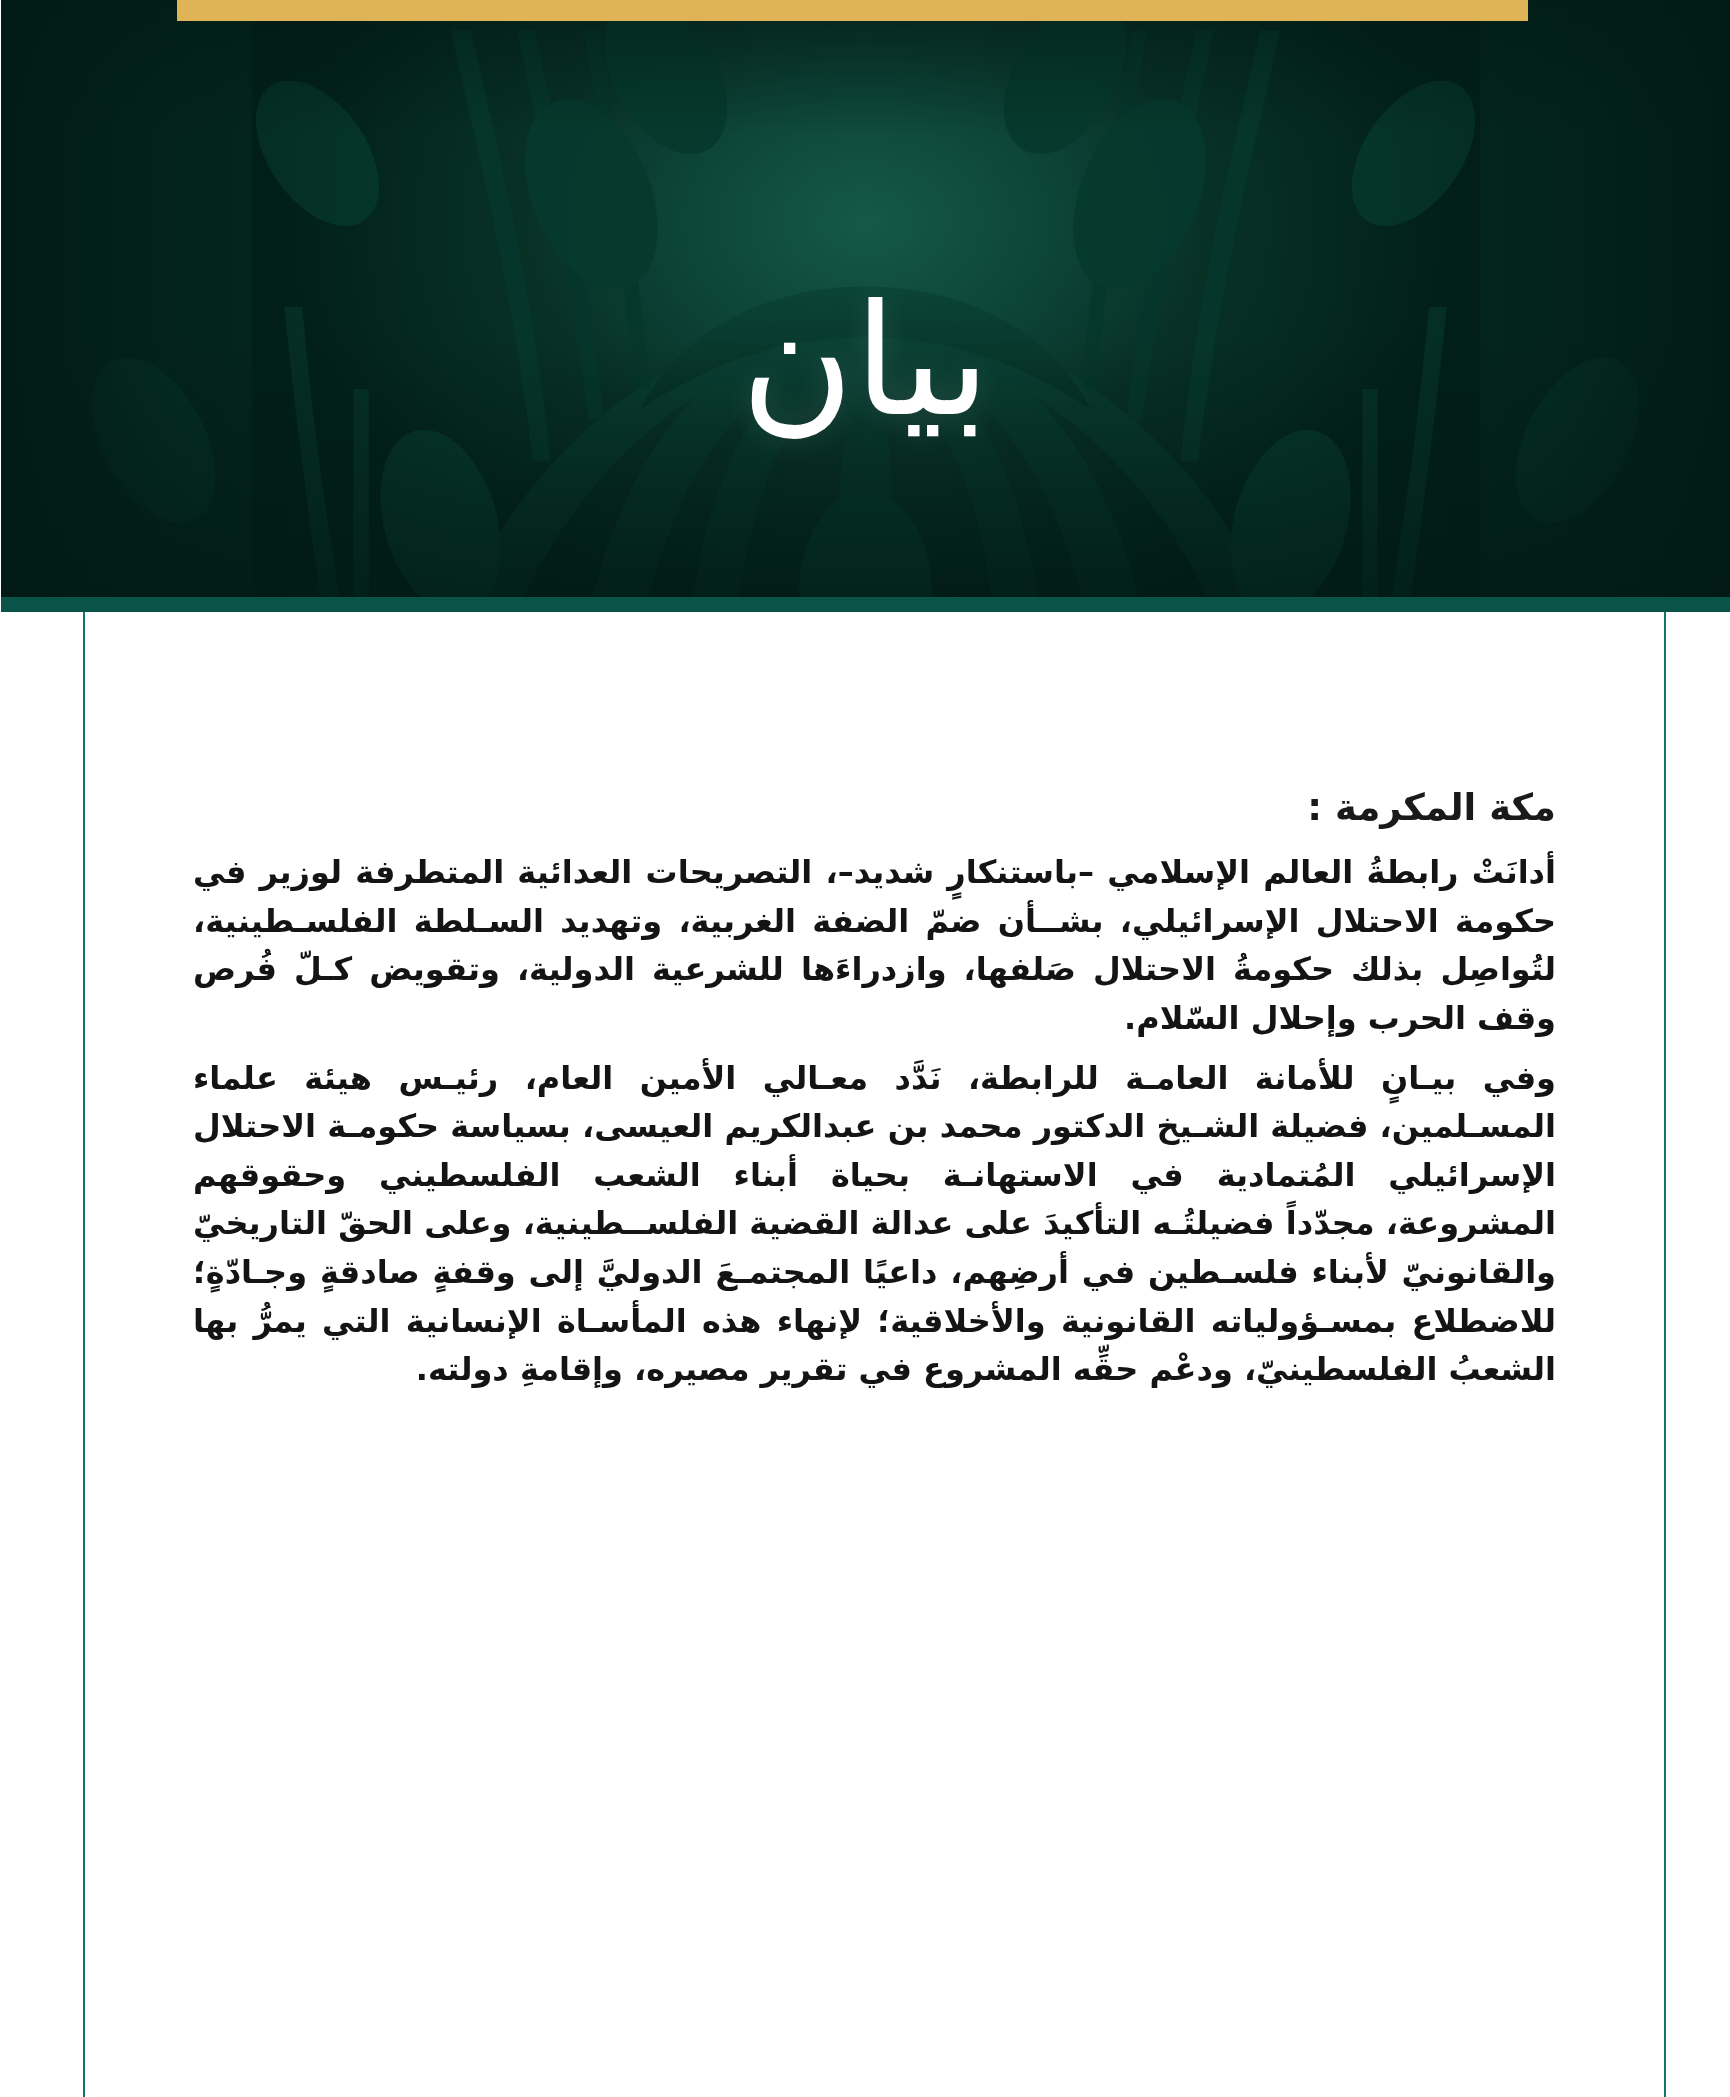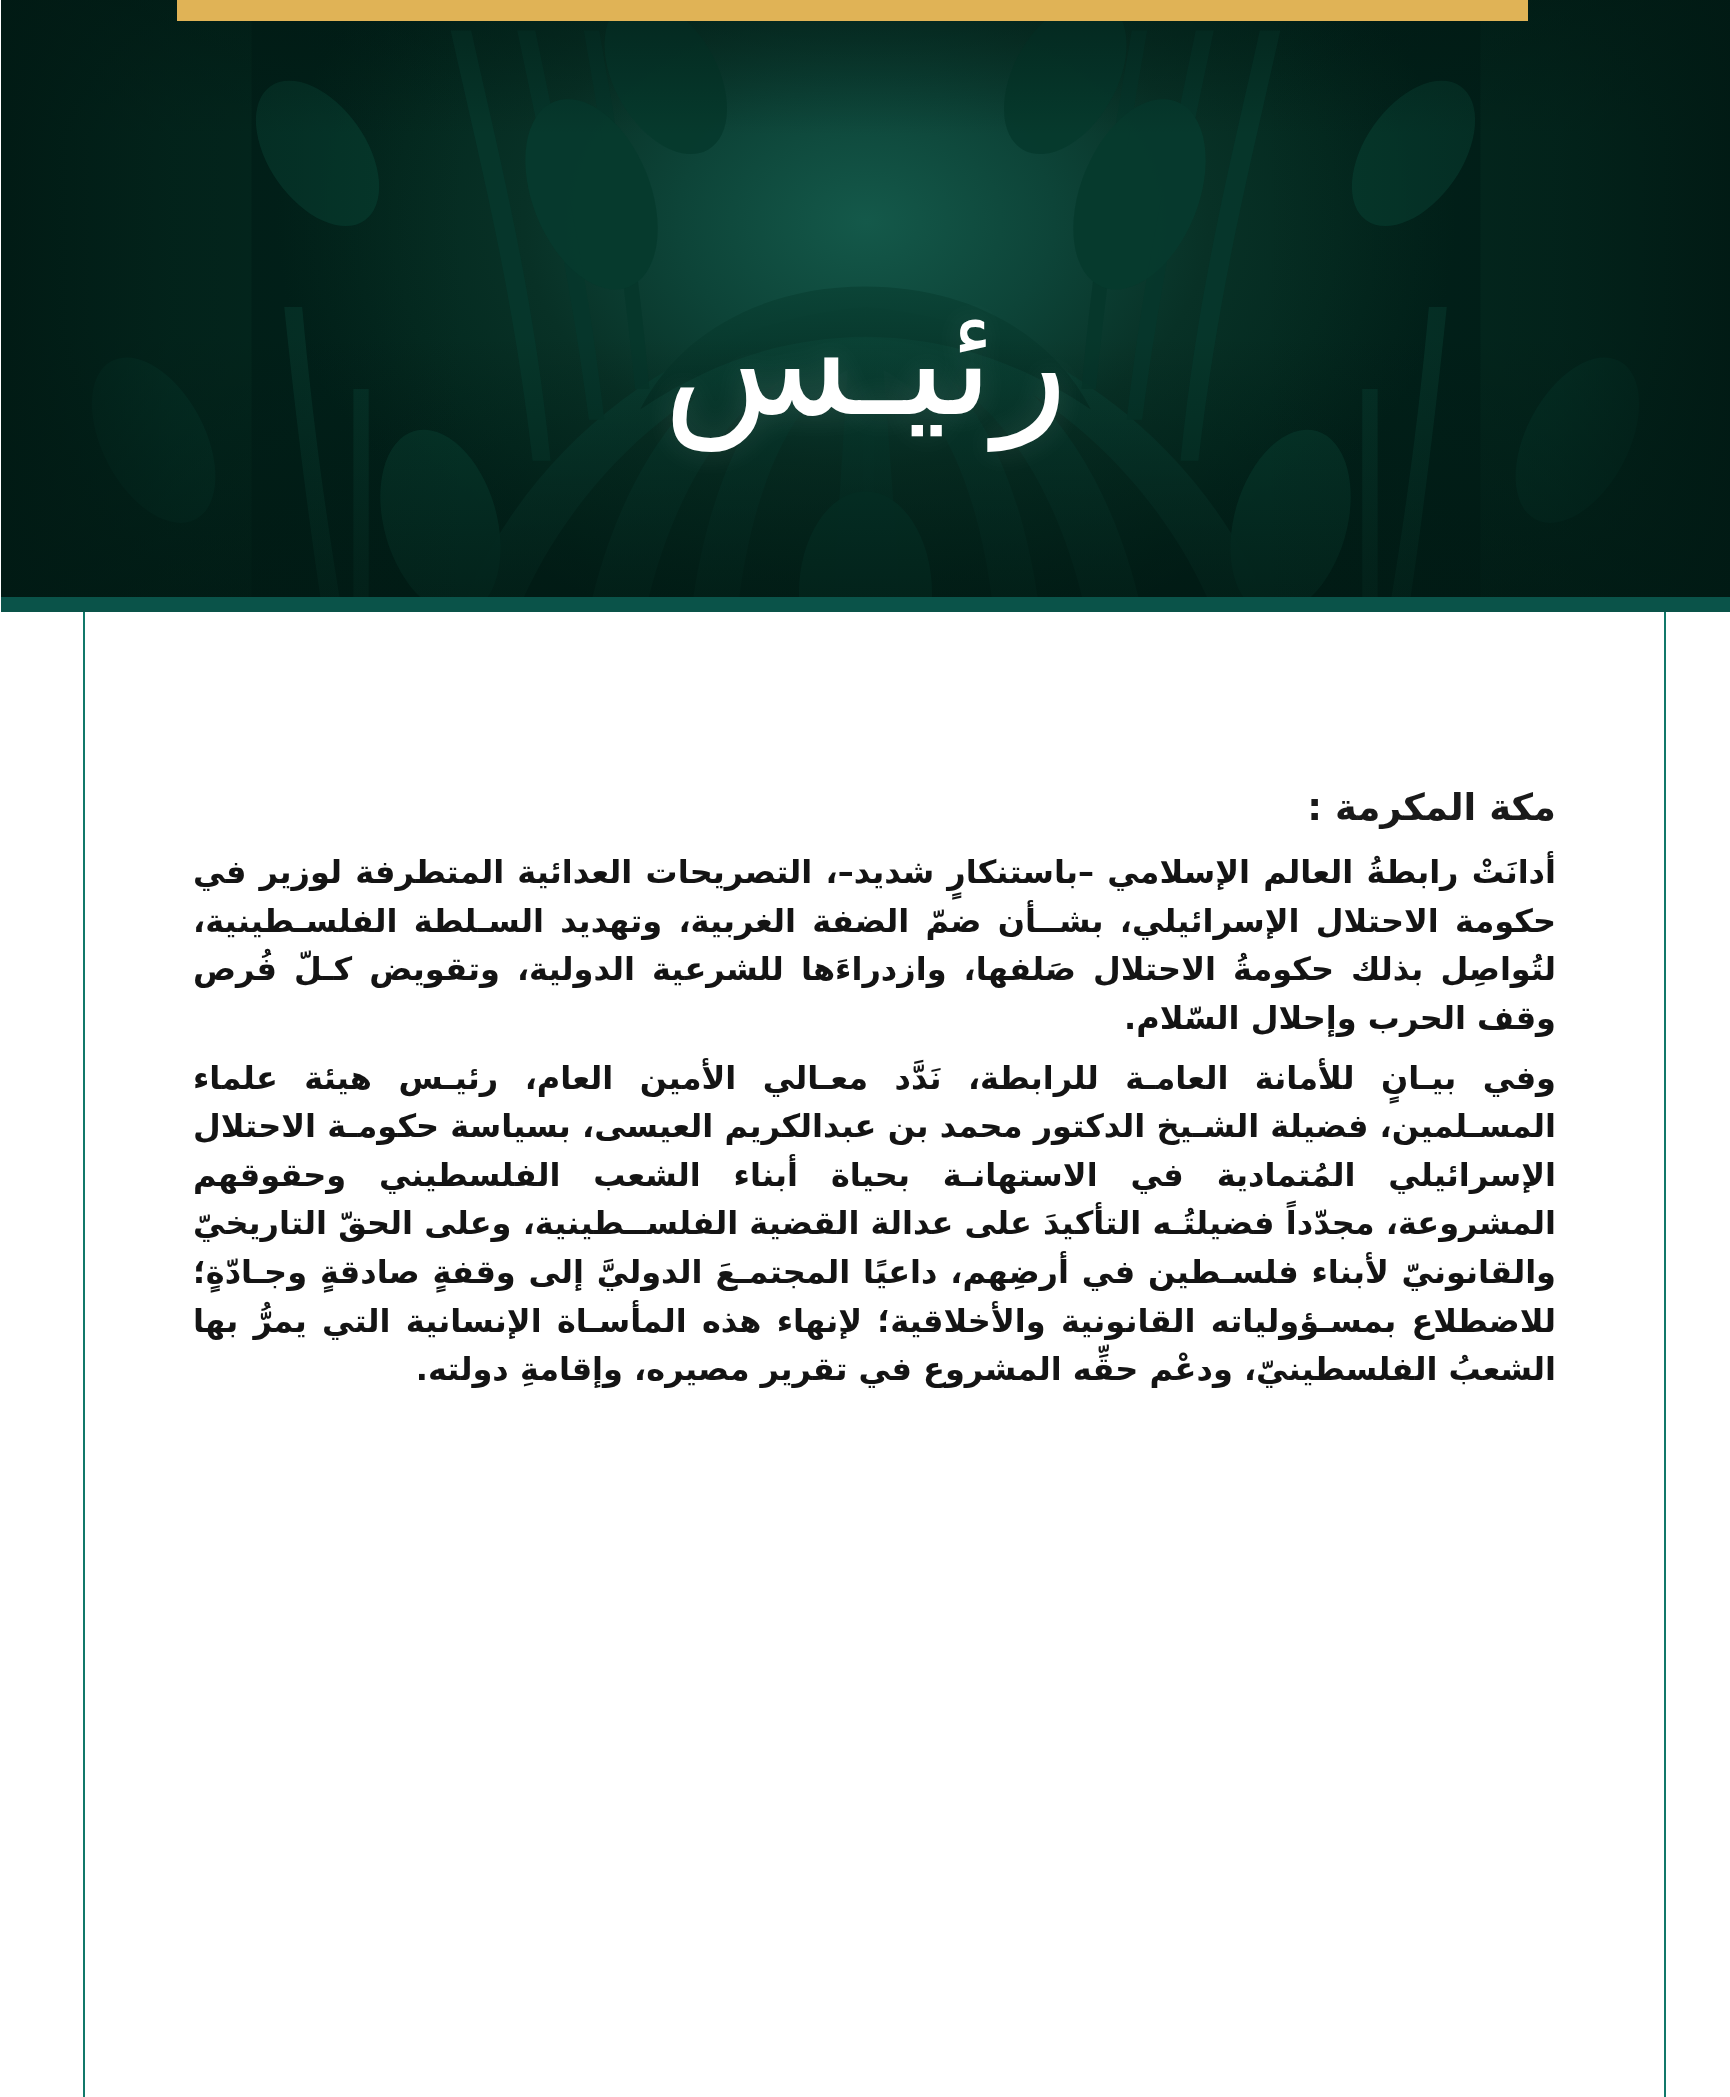--- a/index.html
+++ b/index.html
@@ -203,21 +203,21 @@
           <ellipse cx="3080" cy="860" rx="100" ry="175" transform="rotate(28 3080 860)"></ellipse>
           <ellipse cx="300" cy="860" rx="100" ry="175" transform="rotate(-28 300 860)"></ellipse>
         </g>
       </svg>
     </div>
 
     <div class="header-vignette"></div>
 
     <div class="gold-bar"></div>
 
-    <div class="header-title">رئيـس</div>
+    <div class="header-title">بيان</div>
 
     <div class="teal-band"></div>
   </div>
 
   <div class="rule-left"></div>
   <div class="rule-right"></div>
 
   <div class="content">
 
     <div class="dateline">مكة المكرمة :</div>

